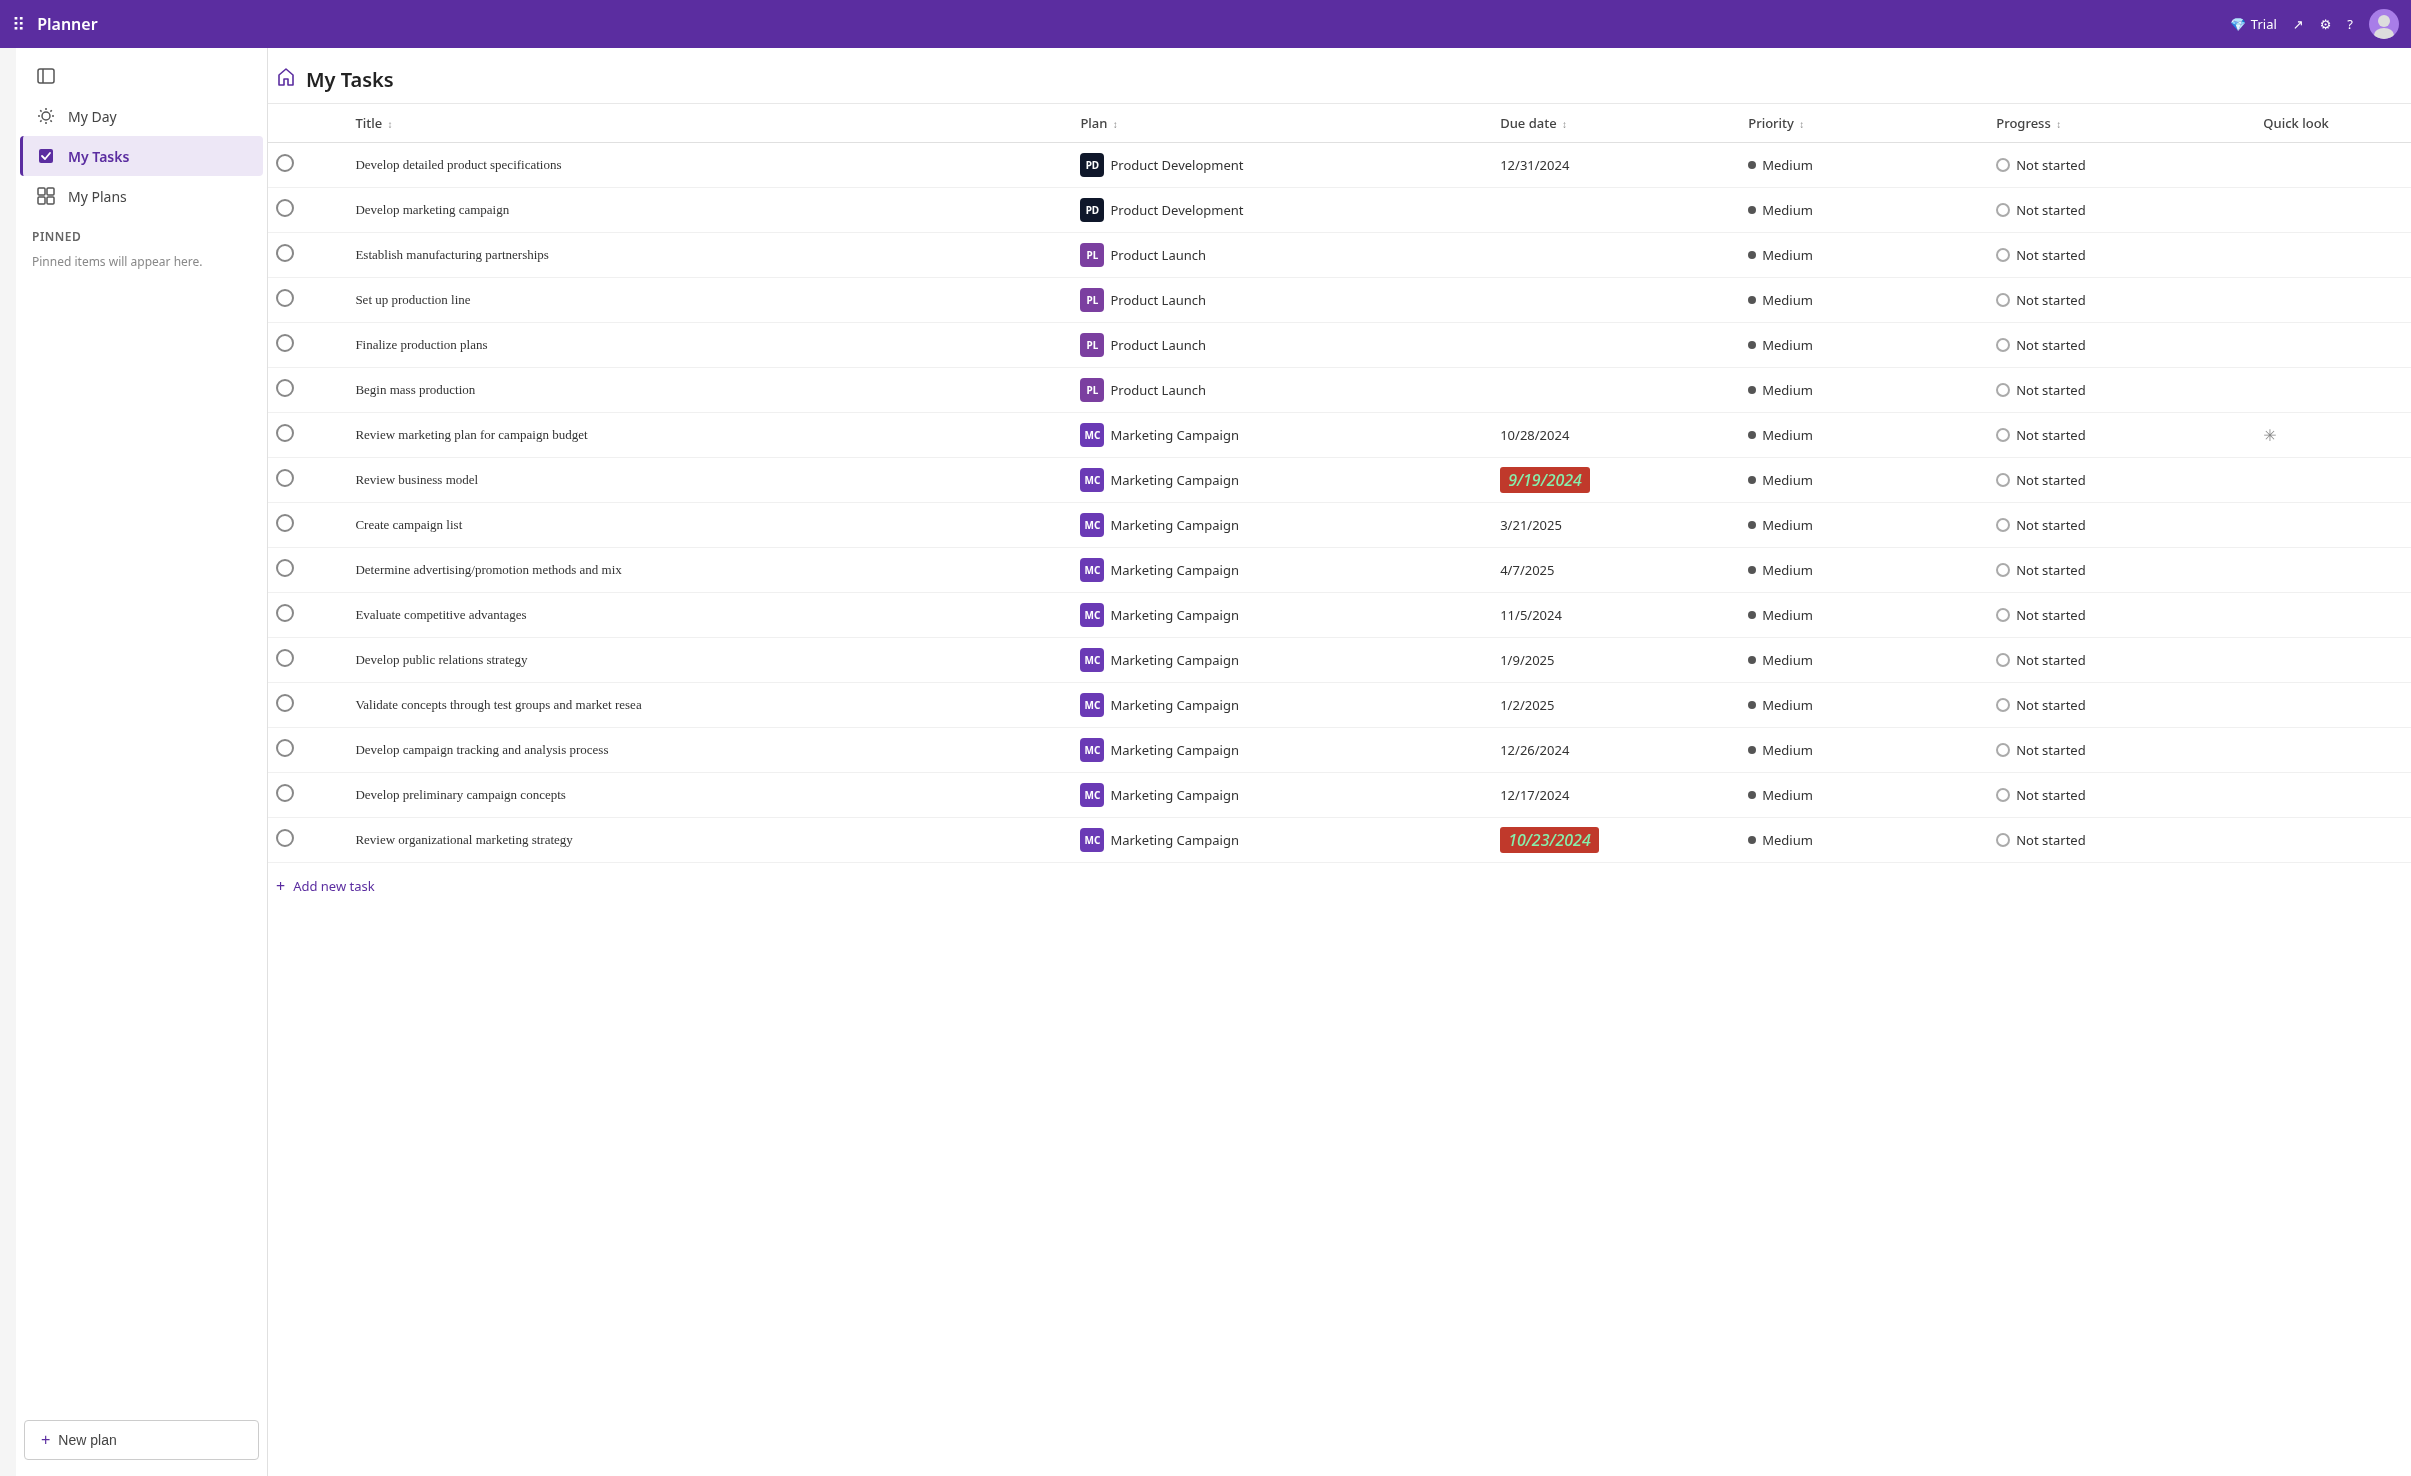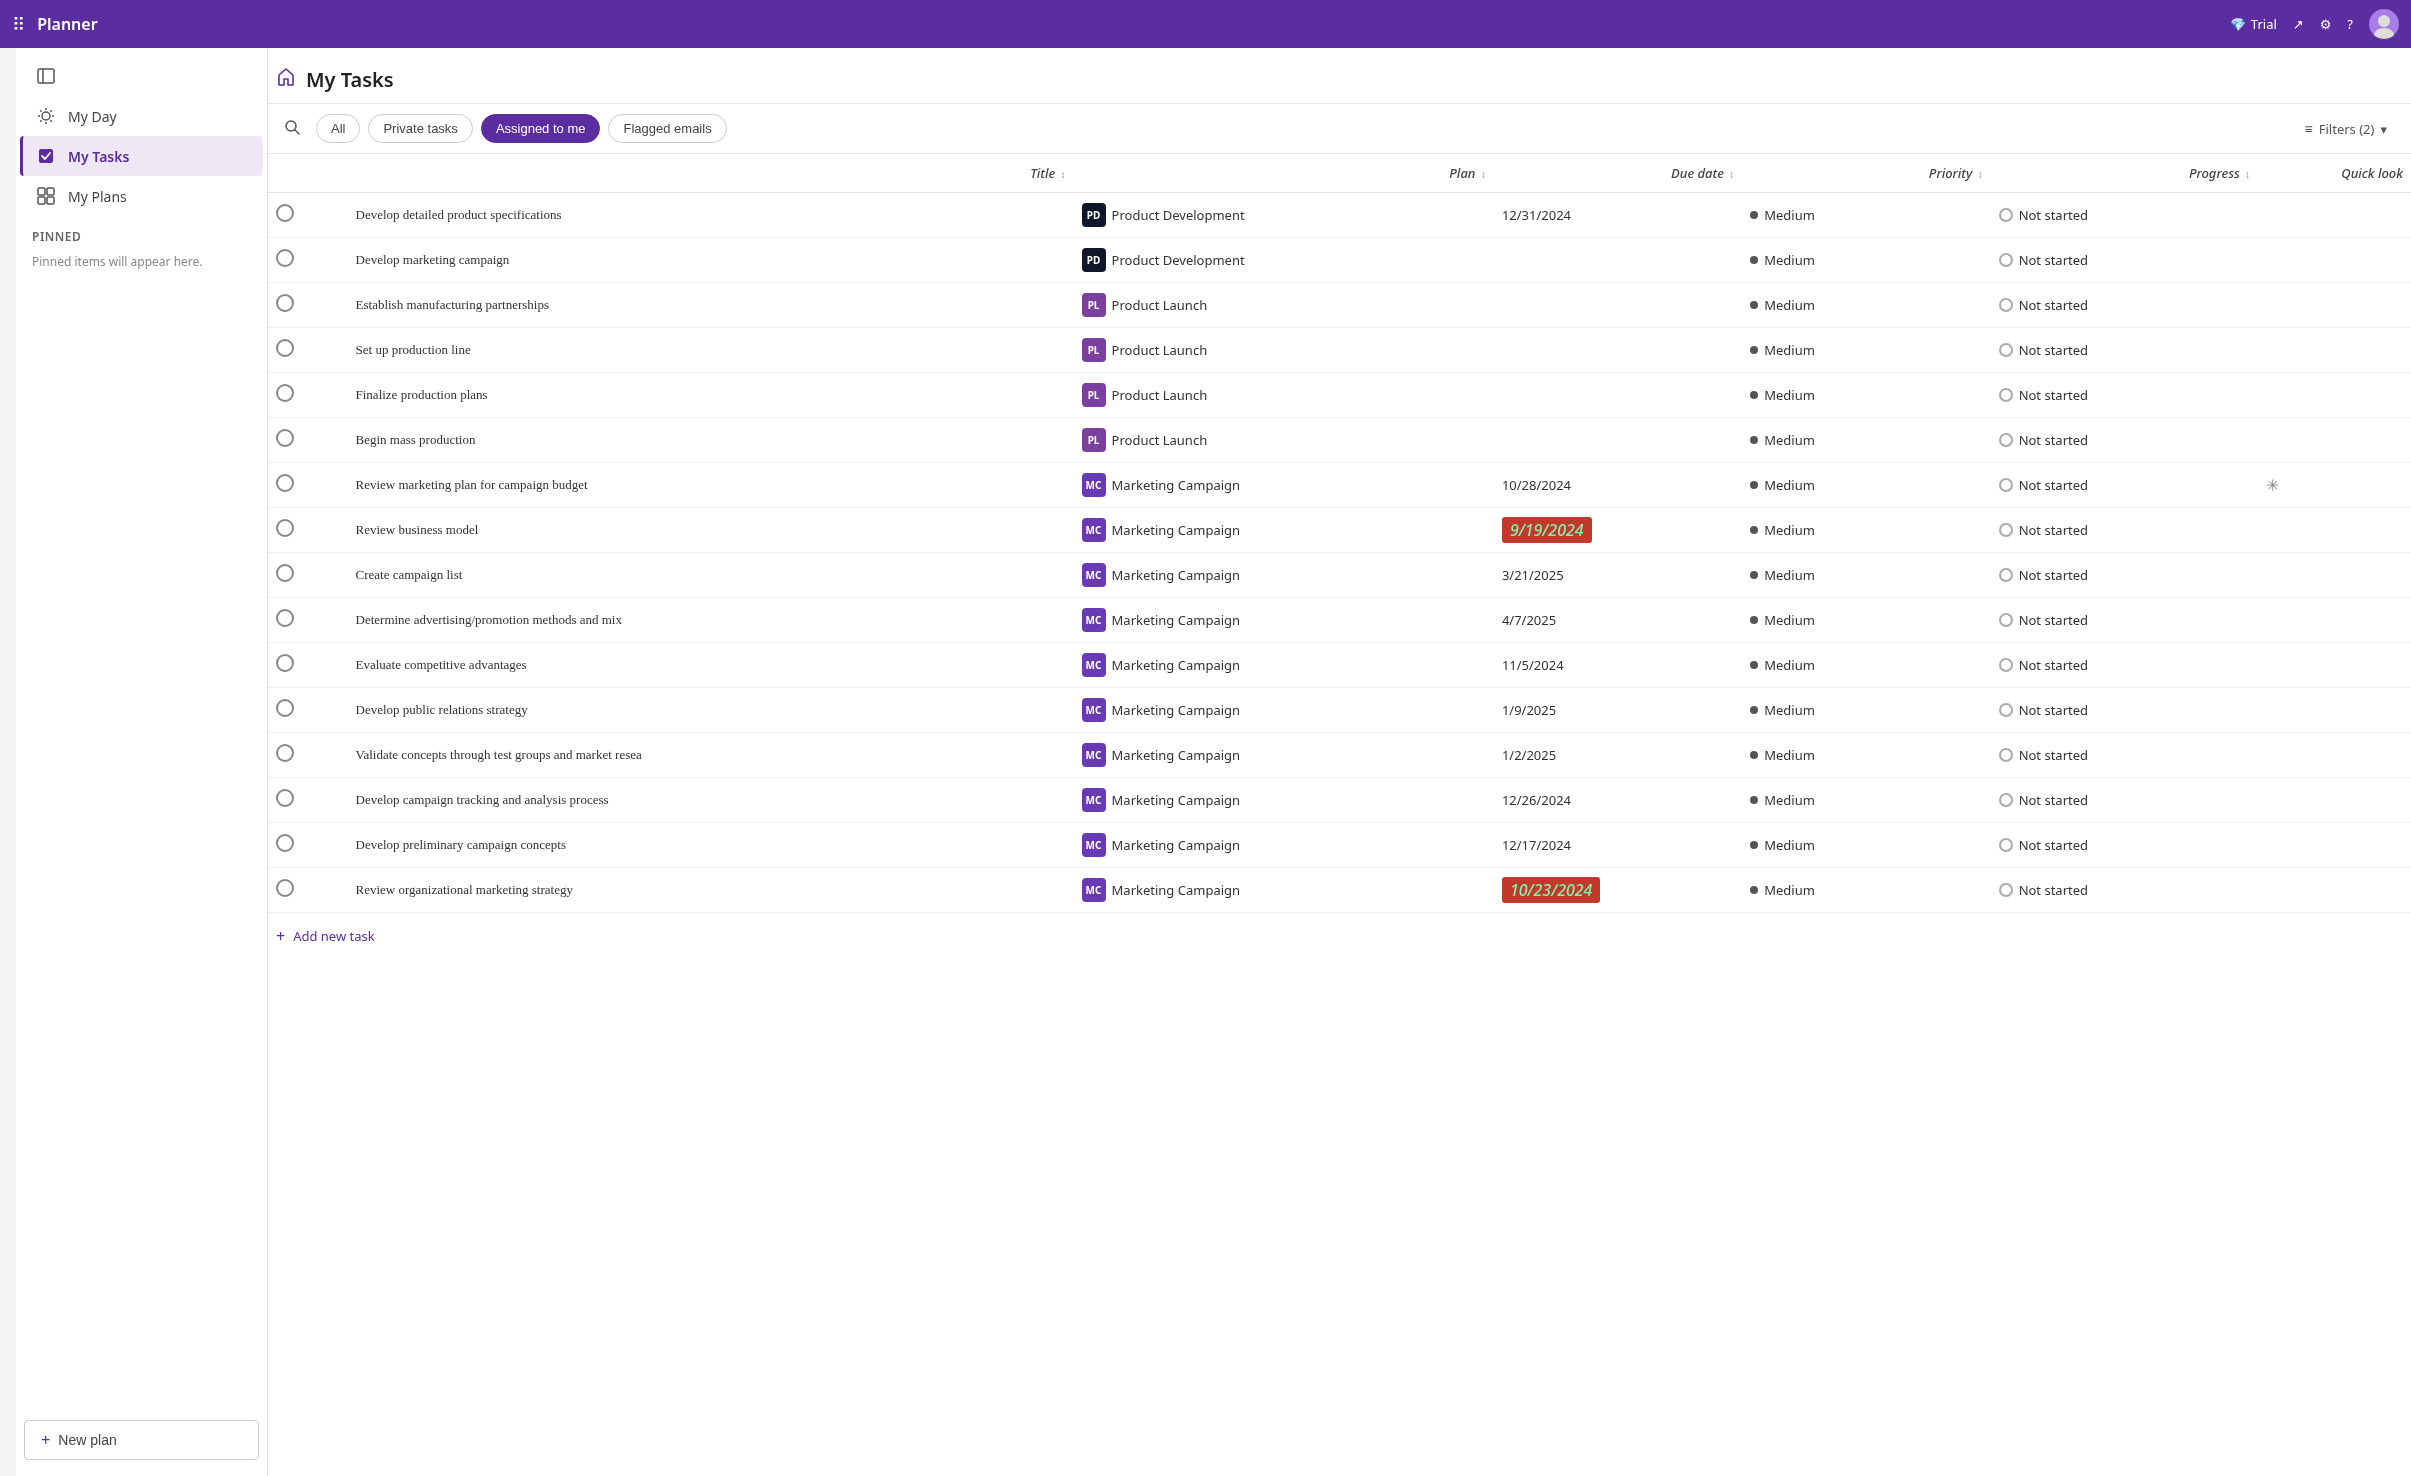--- a/index.html
+++ b/index.html
@@ -64,22 +64,22 @@
       background: #fff; cursor: pointer; font-size: 13px; color: #444;
     }
     .tab-btn.active { background: #5b2da0; color: #fff; border-color: #5b2da0; }
     .tabs-right { margin-left: auto; display: flex; align-items: center; gap: 6px; color: #555; font-size: 13px; cursor: pointer; }
     .filter-icon { font-size: 14px; }
 
     
     .task-table { width: 100%; border-collapse: collapse; }
     .task-table thead tr { border-bottom: 1px solid #e0e0e0; }
     .task-table th {
-      padding: 10px 8px; text-align: right; font-size: 13px;
-      font-weight: 500; color: #444; white-space: nowrap; cursor: pointer; font-style: italic;
+      padding: 10px 8px; text-align: left; font-size: 13px;
+      font-weight: 500; color: #444; white-space: nowrap; cursor: pointer;
     }
     .task-table th:first-child { width: 40px; padding-left: 24px; }
     .task-table th.title-col { width: 380px; padding-left: 8px; }
     .task-table th.plan-col { width: 220px; }
     .task-table th.due-col { width: 130px; }
     .task-table th.priority-col { width: 130px; }
     .task-table th.progress-col { width: 140px; }
     .task-table th.quicklook-col { width: 80px; }
     .task-table tbody tr { border-bottom: 1px solid #f0f0f0; }
     .task-table td { padding: 10px 8px; font-size: 13px; color: #333; }
@@ -213,37 +213,20 @@
 
   <div class="page-header">
     <span class="page-header-icon">
       <svg width="20" height="20" viewBox="0 0 20 20" fill="none">
         <path d="M10 2L3 8v10h5v-6h4v6h5V8L10 2z" stroke="#5b2da0" stroke-width="1.6" fill="none" stroke-linejoin="round"></path>
       </svg>
     </span>
     <h1 class="page-title">My Tasks</h1>
   </div>
 
-  <div class="tabs-bar">
-    <button class="search-icon-btn">
-      <svg width="16" height="16" viewBox="0 0 16 16" fill="none">
-        <circle cx="7" cy="7" r="5" stroke="#555" stroke-width="1.5"></circle>
-        <line x1="11" y1="11" x2="15" y2="15" stroke="#555" stroke-width="1.5" stroke-linecap="round"></line>
-      </svg>
-    </button>
-    <button class="tab-btn">All</button>
-    <button class="tab-btn">Private tasks</button>
-    <button class="tab-btn active">Assigned to me</button>
-    <button class="tab-btn">Flagged emails</button>
-    <div class="tabs-right">
-      <span class="filter-icon">≡</span>
-      <span>Filters (2)</span>
-      <span>▾</span>
-    </div>
-  </div>
 
   <table class="task-table">
     <thead>
       <tr>
         <th class="col-checkbox"></th>
         <th class="title-col">
           <span>Title</span>
           <span class="sort-arrow">↕</span>
         </th>
         <th class="plan-col">

